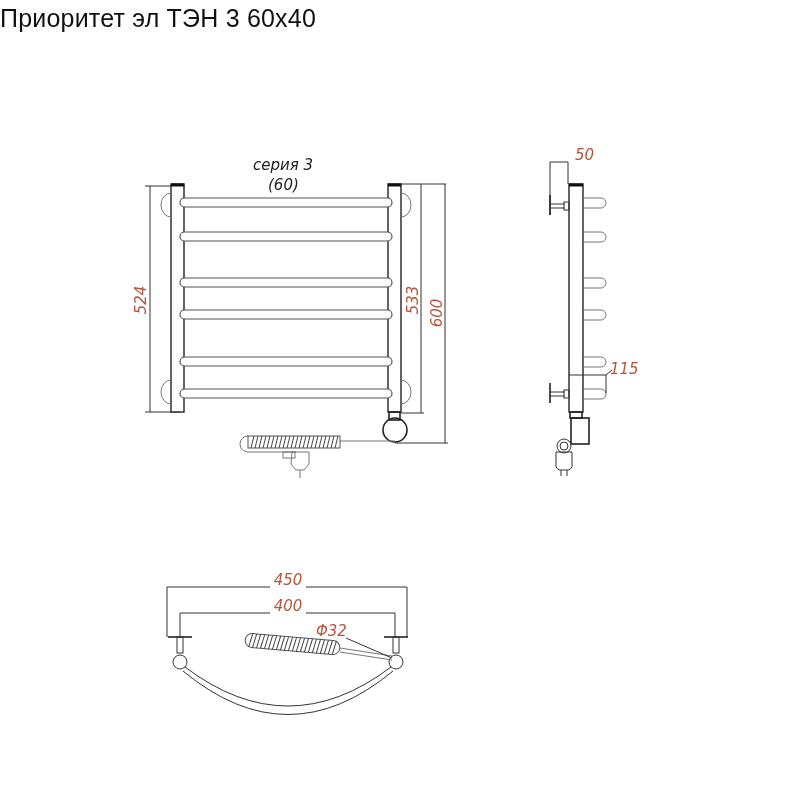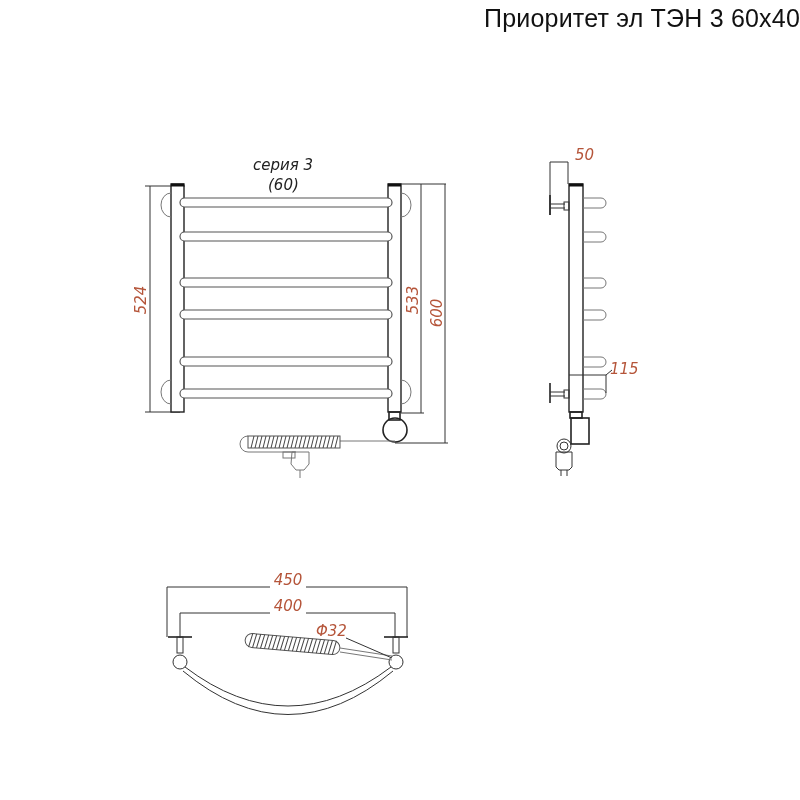--- a/index.html
+++ b/index.html
@@ -1,17 +1,17 @@
 <!DOCTYPE html>
 <html><head>
   <meta charset="utf-8">
   <style>
     html, body { margin: 0; padding: 0; background: #ffffff; }
     body { width: 800px; height: 800px; position: relative; overflow: hidden; font-family: "DejaVu Sans", sans-serif; }
-    .title { position: absolute; left: 0; top: 4px; width: 800px; text-align: right; font-family: "Liberation Sans", sans-serif; font-size: 25px; color: #111; letter-spacing: 0.2px; }
+    .title { position: absolute; left: 0; top: 4px; width: 800px; text-align: left; font-family: "Liberation Sans", sans-serif; font-size: 25px; color: #111; letter-spacing: 0.2px; }
     svg { position: absolute; left: 0; top: 0; }
     .dim { font-family: "DejaVu Sans", sans-serif; font-style: italic; font-size: 15px; fill: #b5553a; }
     .note { font-family: "DejaVu Sans", sans-serif; font-style: italic; font-size: 15px; fill: #222; }
     .ln { stroke: #333; stroke-width: 1; fill: none; }
     .thick { stroke: #222; stroke-width: 1.6; fill: none; }
     .rail { stroke: #555; stroke-width: 1.2; fill: #fff; }
     .gray { stroke: #777; stroke-width: 1; fill: none; }
   </style>
 </head>
 <body>

